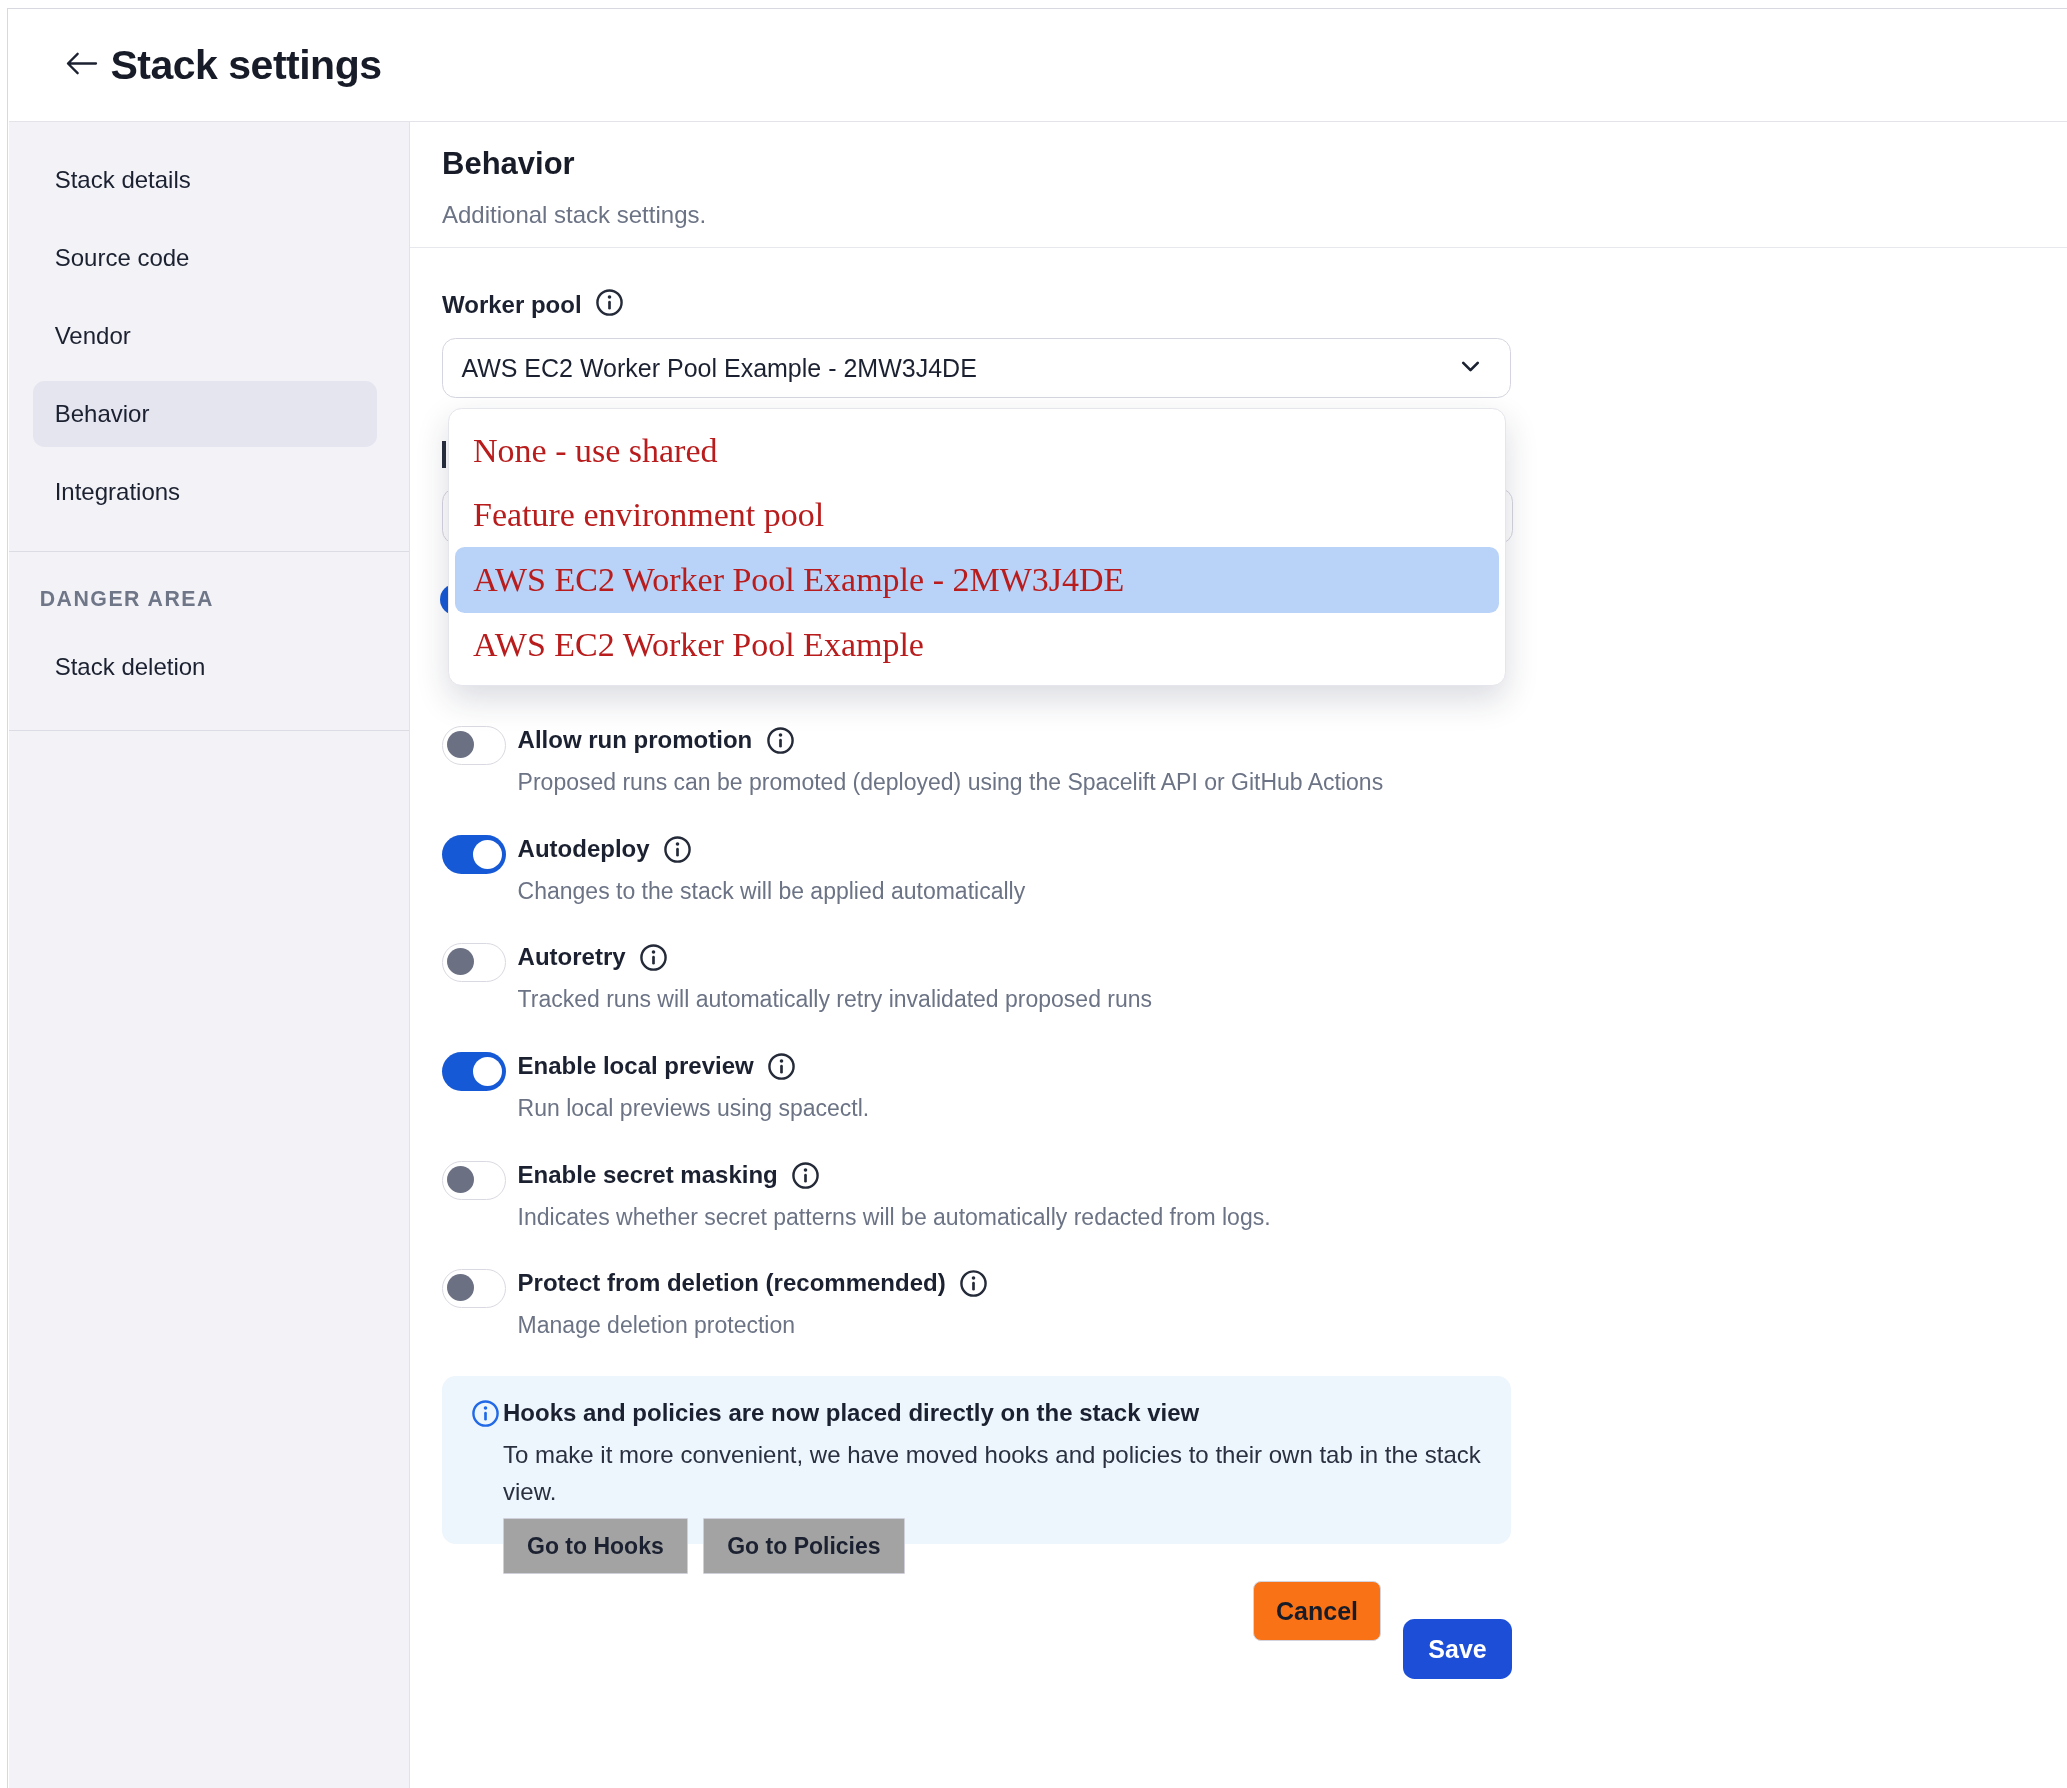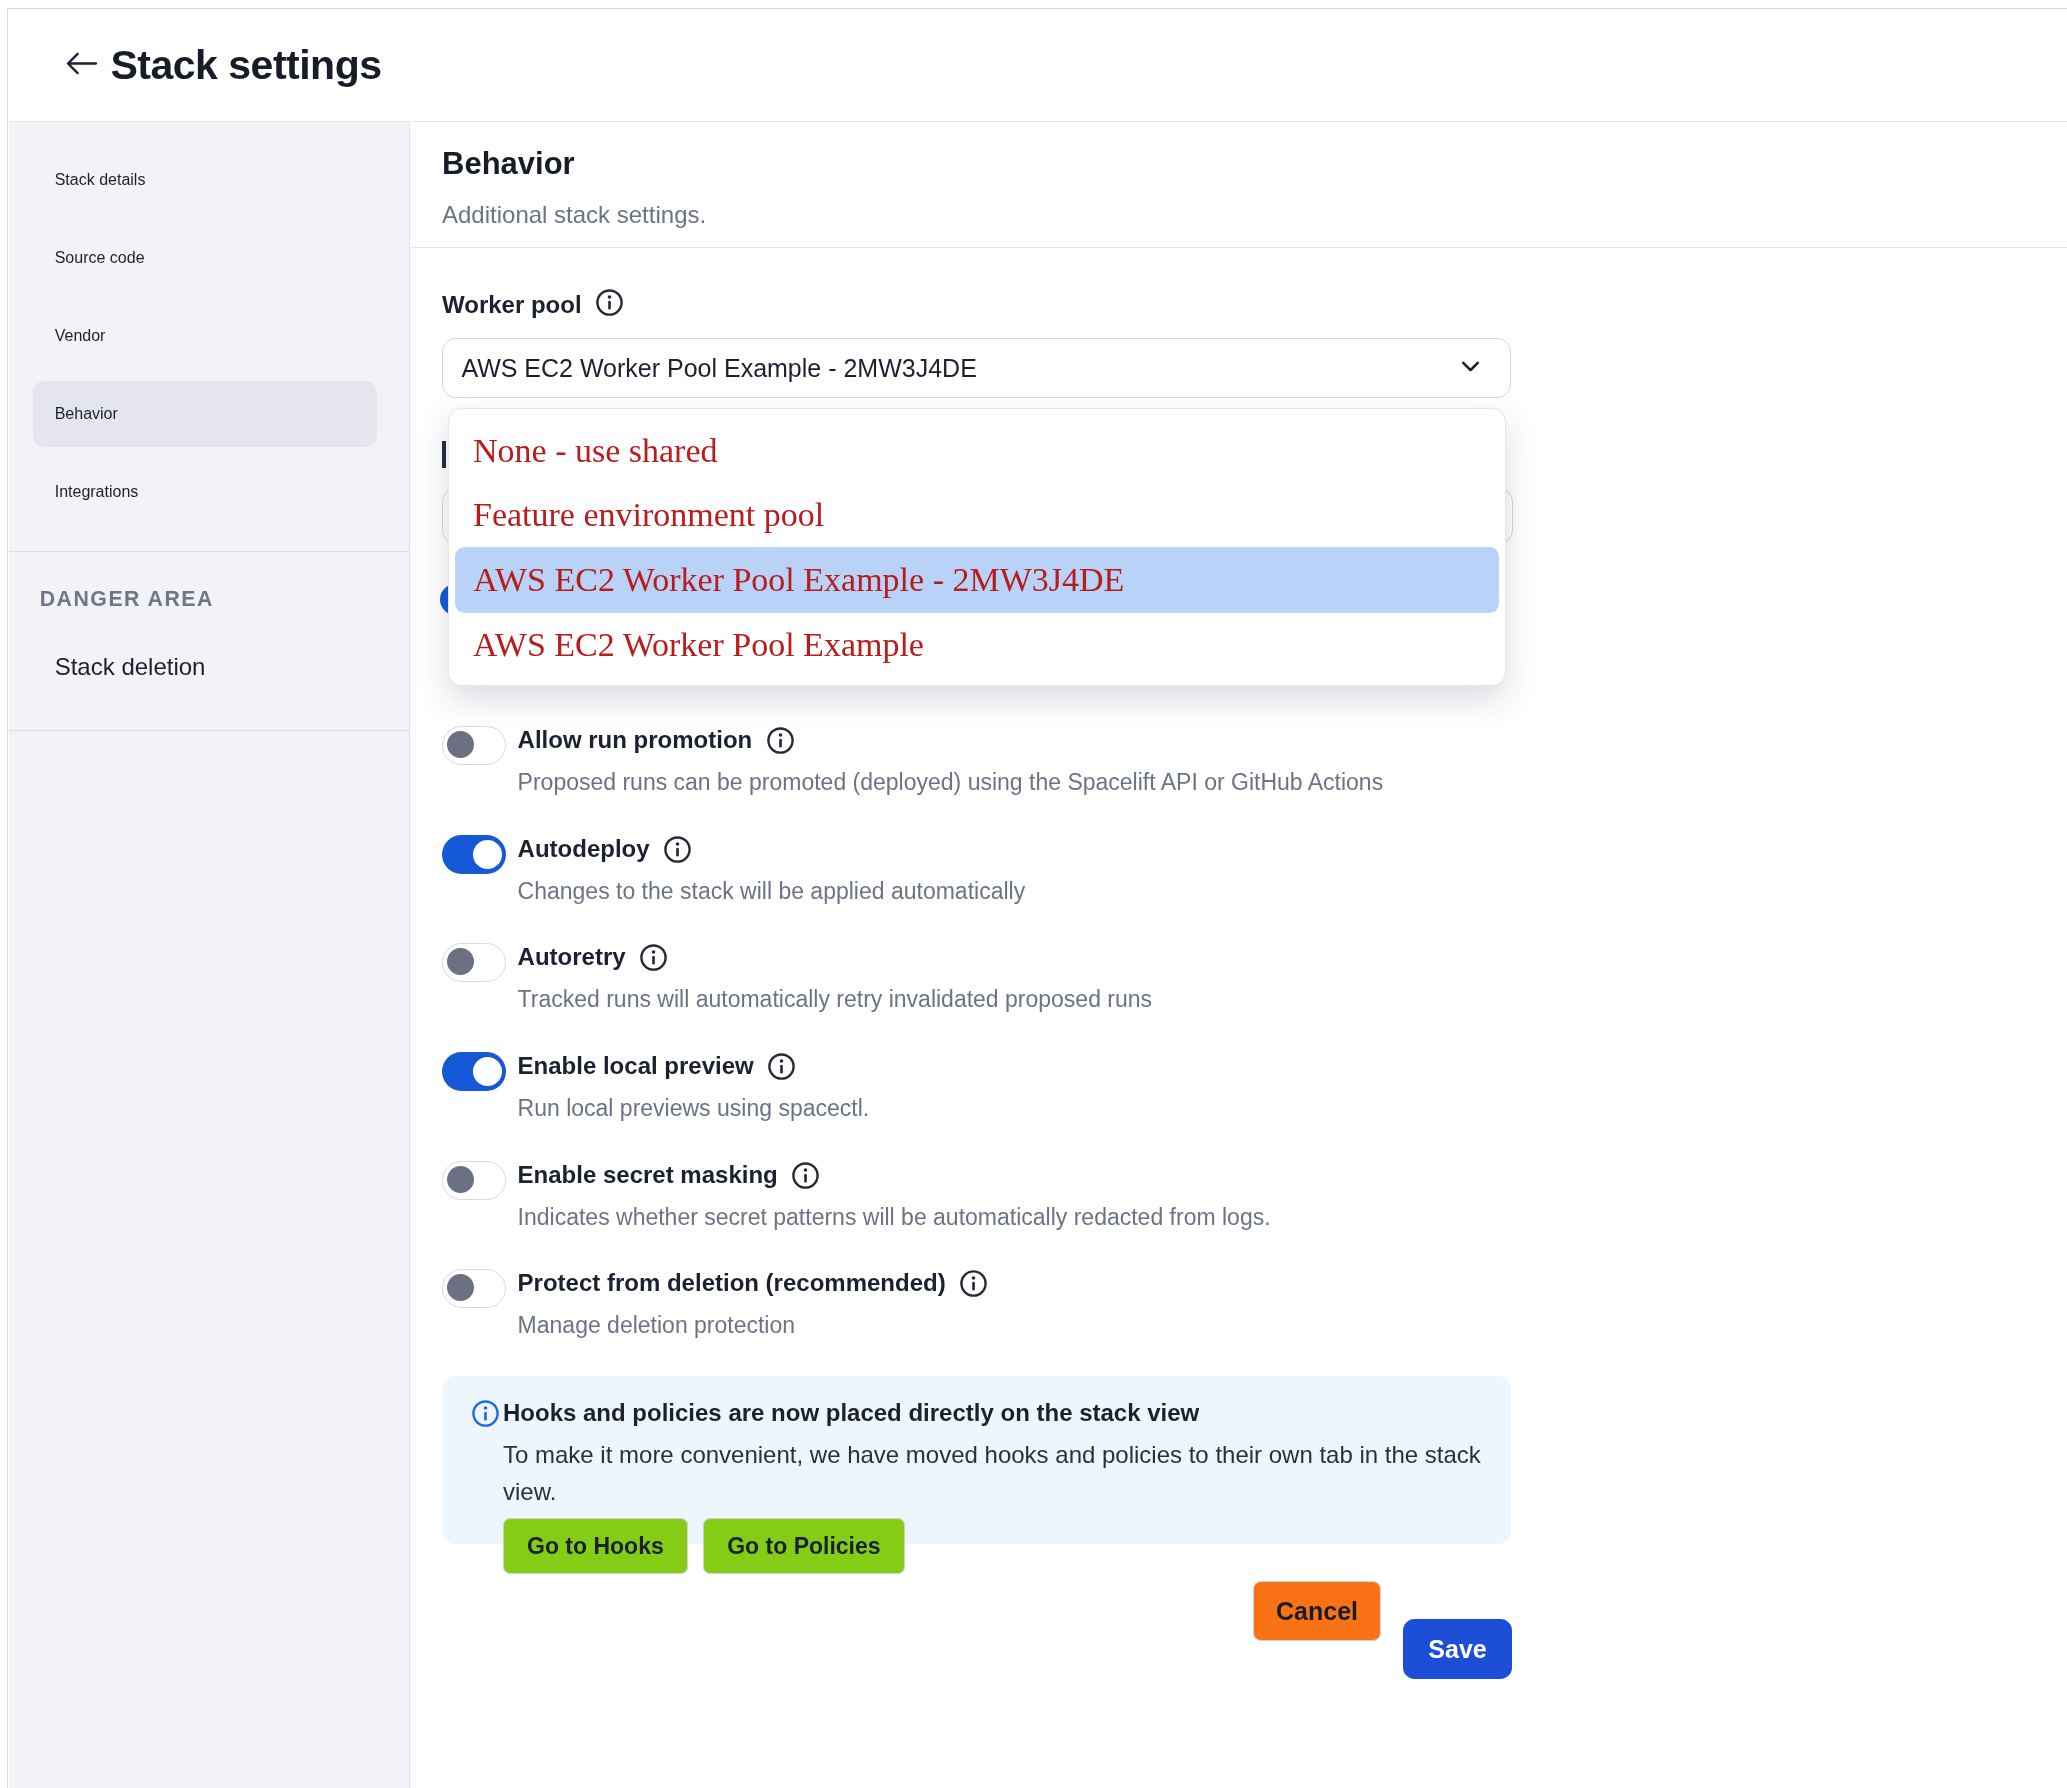--- a/index.html
+++ b/index.html
@@ -14,21 +14,21 @@
   
   .header { position:absolute; left:8.7px; top:9.7px; right:0; height:112px; background:#fff;
             border-bottom:1px solid #e3e3ea; display:flex; align-items:center;padding-left:12px; }
   .back-btn { margin-left:37px; width:47px; height:39px; display:flex; align-items:center; justify-content:center; cursor:pointer; }
   .page-title { margin-left:5.8px; font-size:41px; font-weight:700; color:#171c28; letter-spacing:-0.5px; }
 
   
   .sidebar { position:absolute; left:8.7px; top:122px; bottom:0; width:401px; background:#f2f2f7; border-right:1px solid #e2e2ea; }
   .nav { position:absolute; left:0; right:0; top:0; height:430px; border-bottom:1px solid #dcdce4; padding-top:19.4px; }
   .nav-item { position:relative; height:78px; display:flex; align-items:center; padding-left:46px;
-              font-size:16px; color:#1b2130; cursor:pointer; }
+              font-size:24px; color:#1b2130; cursor:pointer; }
   .nav-item.selected::before { content:""; position:absolute; left:24px; right:32px; top:5.8px; height:66px;
               background:#e5e5f0; border-radius:11.6px; }
   .nav-item span { position:relative; }
   .danger-section { position:absolute; left:0; right:0; top:430px; height:179px; border-bottom:1px solid #dcdce4; }
   .danger-title { position:absolute; left:31px; top:35px; font-size:21.3px; font-weight:700; letter-spacing:1.5px; color:#6e7687; }
   .danger-item { position:absolute; left:46px; top:93px; height:43px; display:flex; align-items:center;
                  font-size:24px; color:#1b2130; cursor:pointer; }
 
   
   .main-title { position:absolute; left:442px; top:146px; font-size:31px; font-weight:700; color:#171c28; }
@@ -70,21 +70,21 @@
   .toggle-label-row { height:39px; display:flex; gap:13.6px; }
   .toggle-label { font-size:24px; font-weight:700; color:#1b2130; }
   .toggle-desc { margin-top:3.9px; font-size:23px; color:#6b7385; }
 
   
   .info-box { position:absolute; left:442px; top:1376px; width:1069px; height:168px; background:#eef6fd; border-radius:13.6px; }
   .info-box .box-icon { position:absolute; left:29px; top:23px; }
   .info-box-title { position:absolute; left:61px; top:23px; font-size:24px; font-weight:700; color:#1b2130; }
   .info-box-body { position:absolute; left:61px; top:60px; width:980px; font-size:24px; line-height:37px; color:#2a3040; }
   .info-box-buttons { position:absolute; left:61px; top:142px; display:flex; gap:15.5px; }
-  .ghost-btn { height:56px; padding:0 23px; background:#84cc16; border:1px solid #cfcfda; border-radius:7px;
+  .ghost-btn { height:56px; padding:0 23px; background:#a3a3a3; border:1px solid #cfcfda; border-radius:1px;
                font-family:inherit; font-size:23px; font-weight:700; color:#1b2130; cursor:pointer; }
 
   
   .cancel-btn { position:absolute; left:1253px; top:1581px; width:128px; height:60px; background:#f97316;
                 border:1px solid #d4d4de; border-radius:8px; font-family:inherit; font-size:25px; font-weight:700;
                 color:#171c28; cursor:pointer; }
   .save-btn { position:absolute; left:1403px; top:1619px; width:109px; height:60px; background:#1d4ed8;
               border:none; border-radius:11.6px; font-family:inherit; font-size:25px; font-weight:700;
               color:#ffffff; cursor:pointer; }
 </style>

